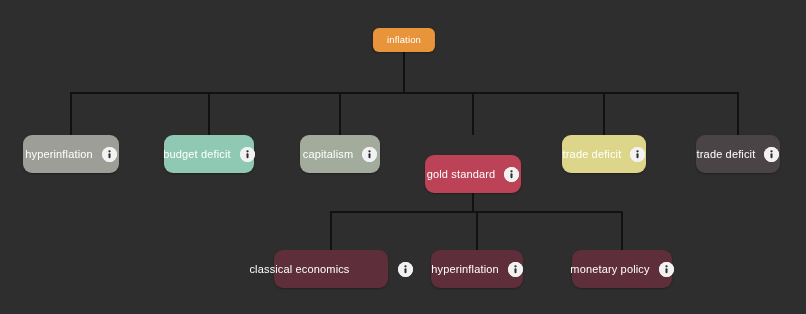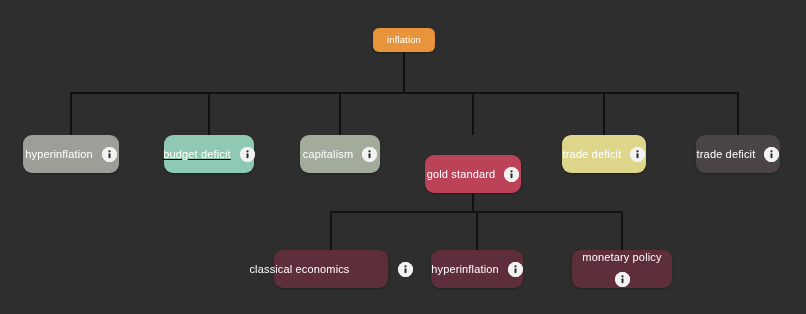--- a/index.html
+++ b/index.html
@@ -112,21 +112,21 @@
       <div class="node" style="left: 71px; top: 135px; width: 96px; background: rgb(158, 158, 153);">
         <span class="label" style="color: rgb(255, 255, 255);">hyperinflation</span>
         <span class="info-icon">
           <svg width="15" height="15" viewBox="0 0 15 15" aria-hidden="true">
             <circle cx="7.5" cy="7.5" r="7.5" fill="#f2f2f2"></circle>
             <circle cx="7.5" cy="4.3" r="1.15" fill="#2b2b2b"></circle>
             <rect x="6.5" y="6.3" width="2" height="5" rx="1" fill="#2b2b2b"></rect>
           </svg>
         </span>
       </div>
-      <div class="node" style="left: 209px; top: 135px; width: 90px; background: rgb(143, 201, 180); text-decoration: underline;">
+      <div class="node" style="left: 209px; top: 135px; width: 90px; background: rgb(143, 201, 180);">
         <span class="label" style="color: rgb(255, 255, 255);">budget deficit</span>
         <span class="info-icon">
           <svg width="15" height="15" viewBox="0 0 15 15" aria-hidden="true">
             <circle cx="7.5" cy="7.5" r="7.5" fill="#f2f2f2"></circle>
             <circle cx="7.5" cy="4.3" r="1.15" fill="#2b2b2b"></circle>
             <rect x="6.5" y="6.3" width="2" height="5" rx="1" fill="#2b2b2b"></rect>
           </svg>
         </span>
       </div>
       <div class="node" style="left: 340px; top: 135px; width: 80px; background: rgb(163, 171, 156);">
@@ -182,21 +182,21 @@
       <div class="node" style="left: 477px; top: 250px; width: 92px; background: rgb(94, 47, 58);">
         <span class="label" style="color: rgb(255, 255, 255);">hyperinflation</span>
         <span class="info-icon">
           <svg width="15" height="15" viewBox="0 0 15 15" aria-hidden="true">
             <circle cx="7.5" cy="7.5" r="7.5" fill="#f2f2f2"></circle>
             <circle cx="7.5" cy="4.3" r="1.15" fill="#2b2b2b"></circle>
             <rect x="6.5" y="6.3" width="2" height="5" rx="1" fill="#2b2b2b"></rect>
           </svg>
         </span>
       </div>
-      <div class="node" style="left: 622px; top: 250px; width: 100px; background: rgb(94, 47, 58); flex-direction: column;">
+      <div class="node" style="left: 622px; top: 250px; width: 100px; background: rgb(94, 47, 58);">
         <span class="label" style="color: rgb(255, 255, 255);">monetary policy</span>
         <span class="info-icon">
           <svg width="15" height="15" viewBox="0 0 15 15" aria-hidden="true">
             <circle cx="7.5" cy="7.5" r="7.5" fill="#f2f2f2"></circle>
             <circle cx="7.5" cy="4.3" r="1.15" fill="#2b2b2b"></circle>
             <rect x="6.5" y="6.3" width="2" height="5" rx="1" fill="#2b2b2b"></rect>
           </svg>
         </span>
       </div>
     </div>

